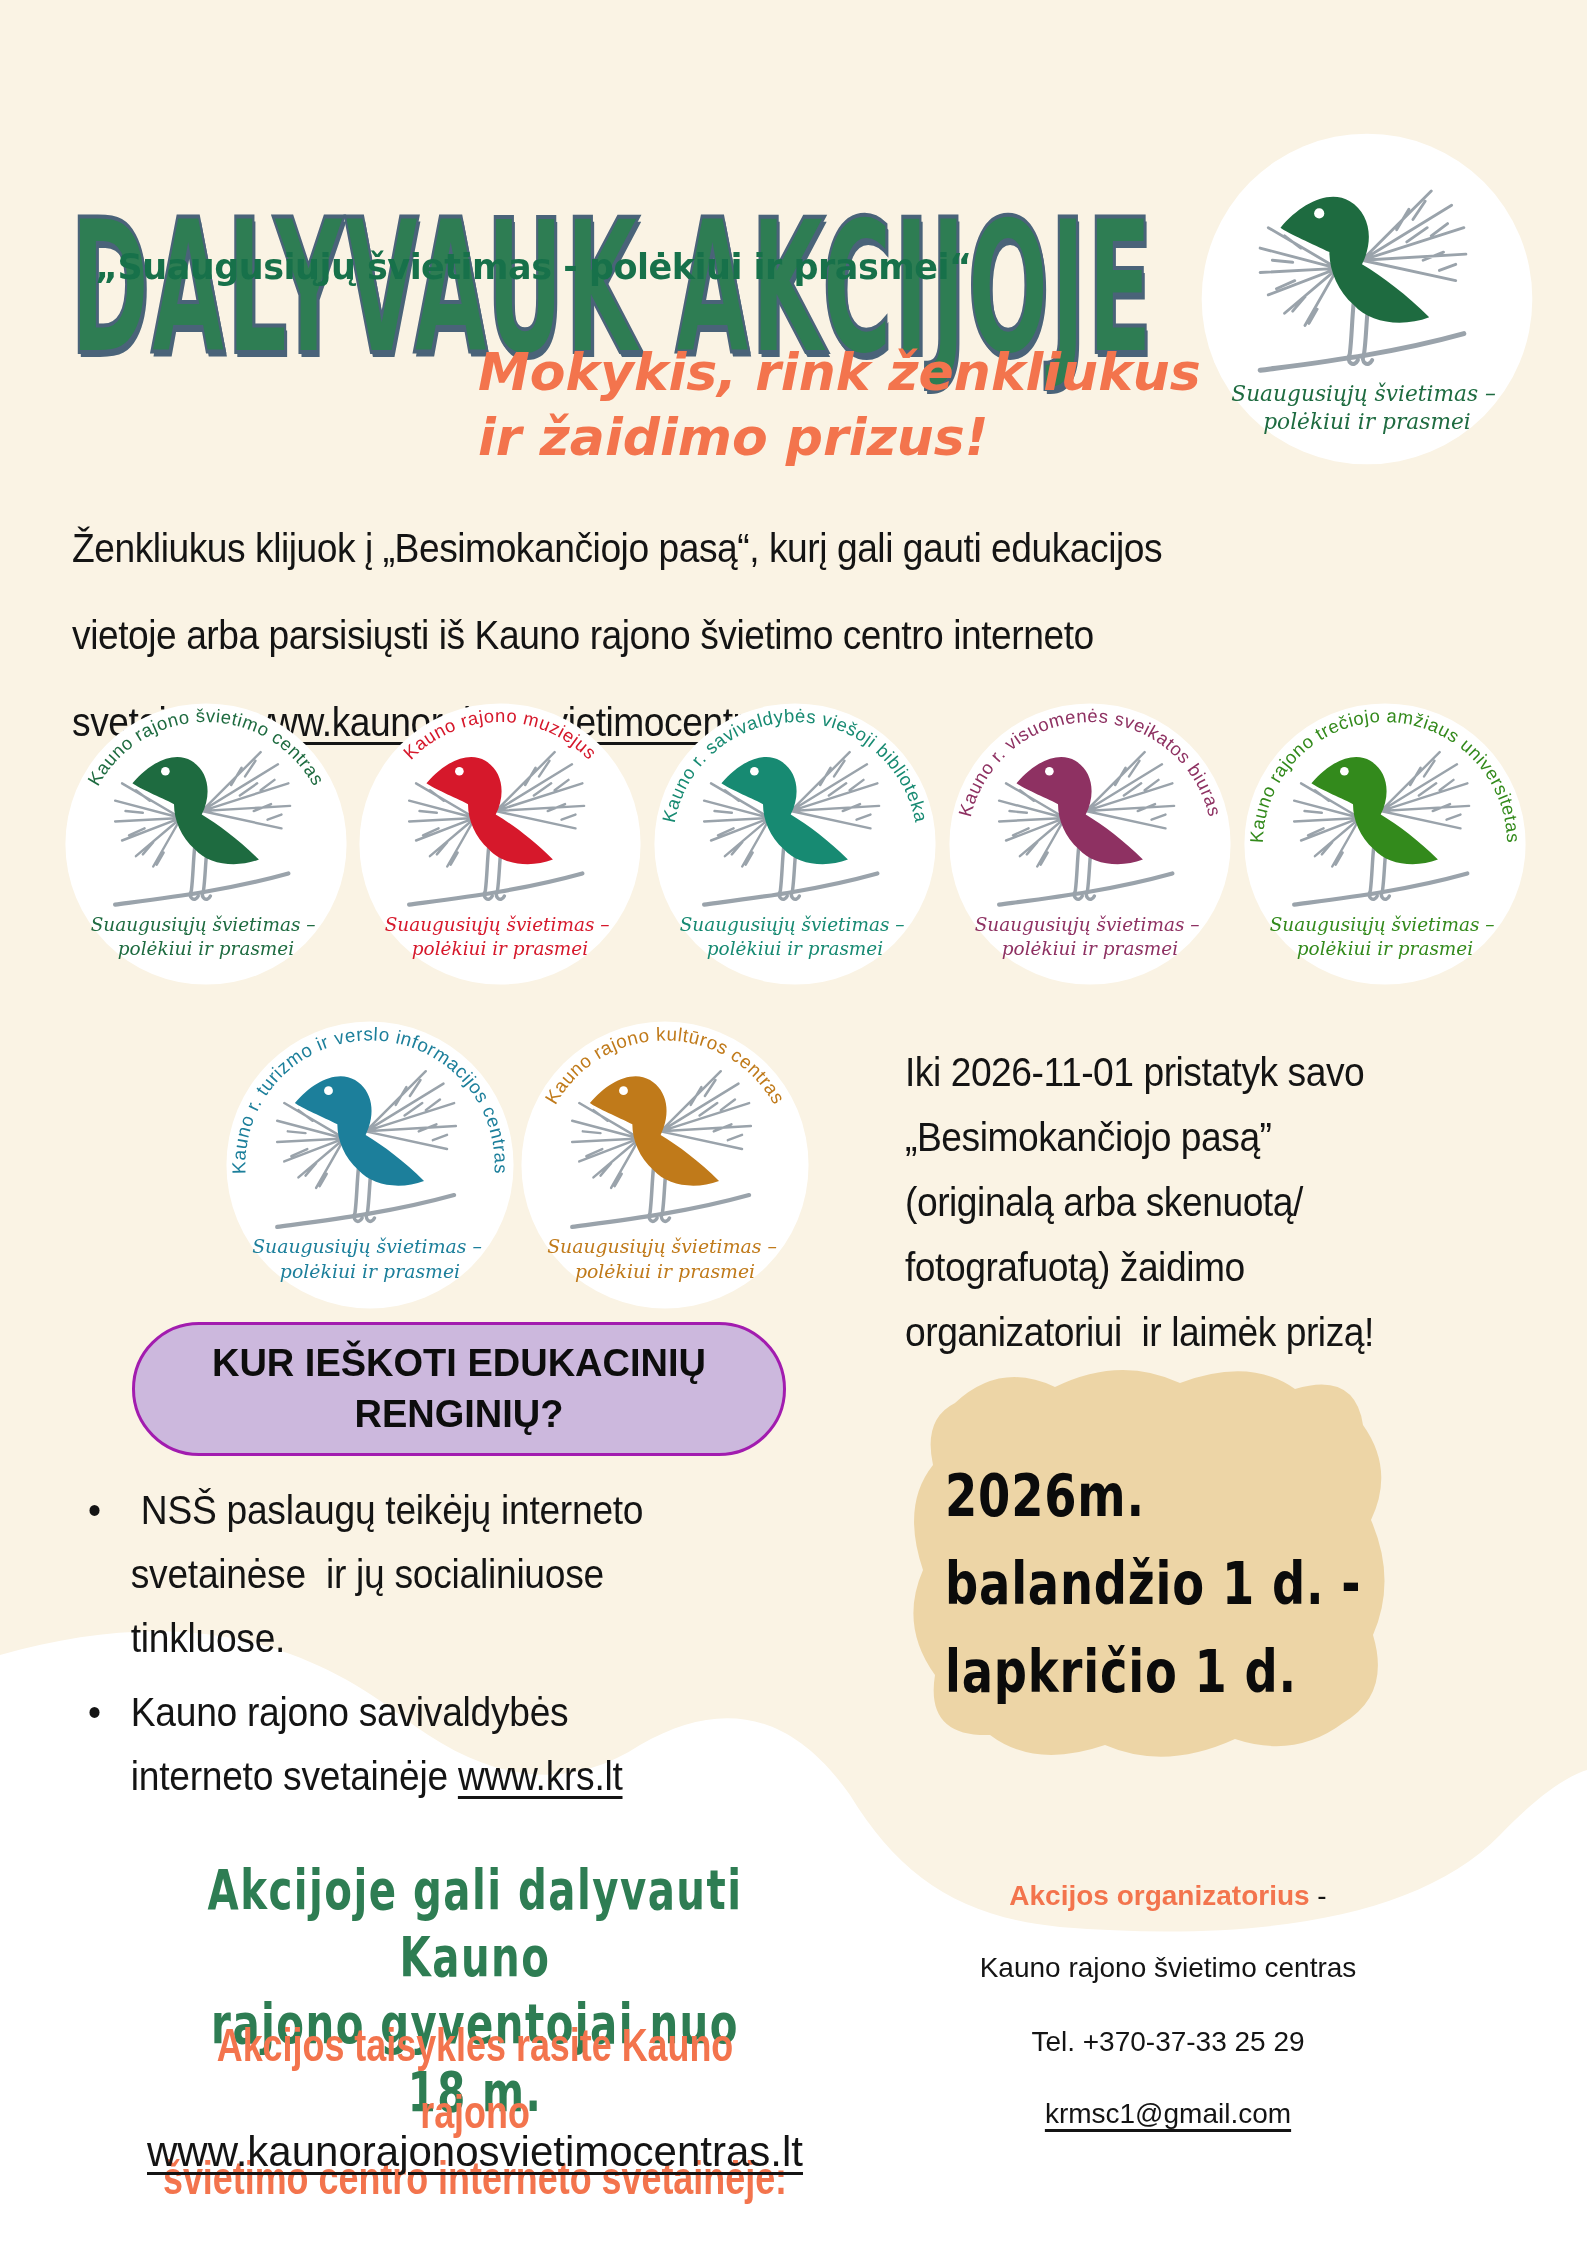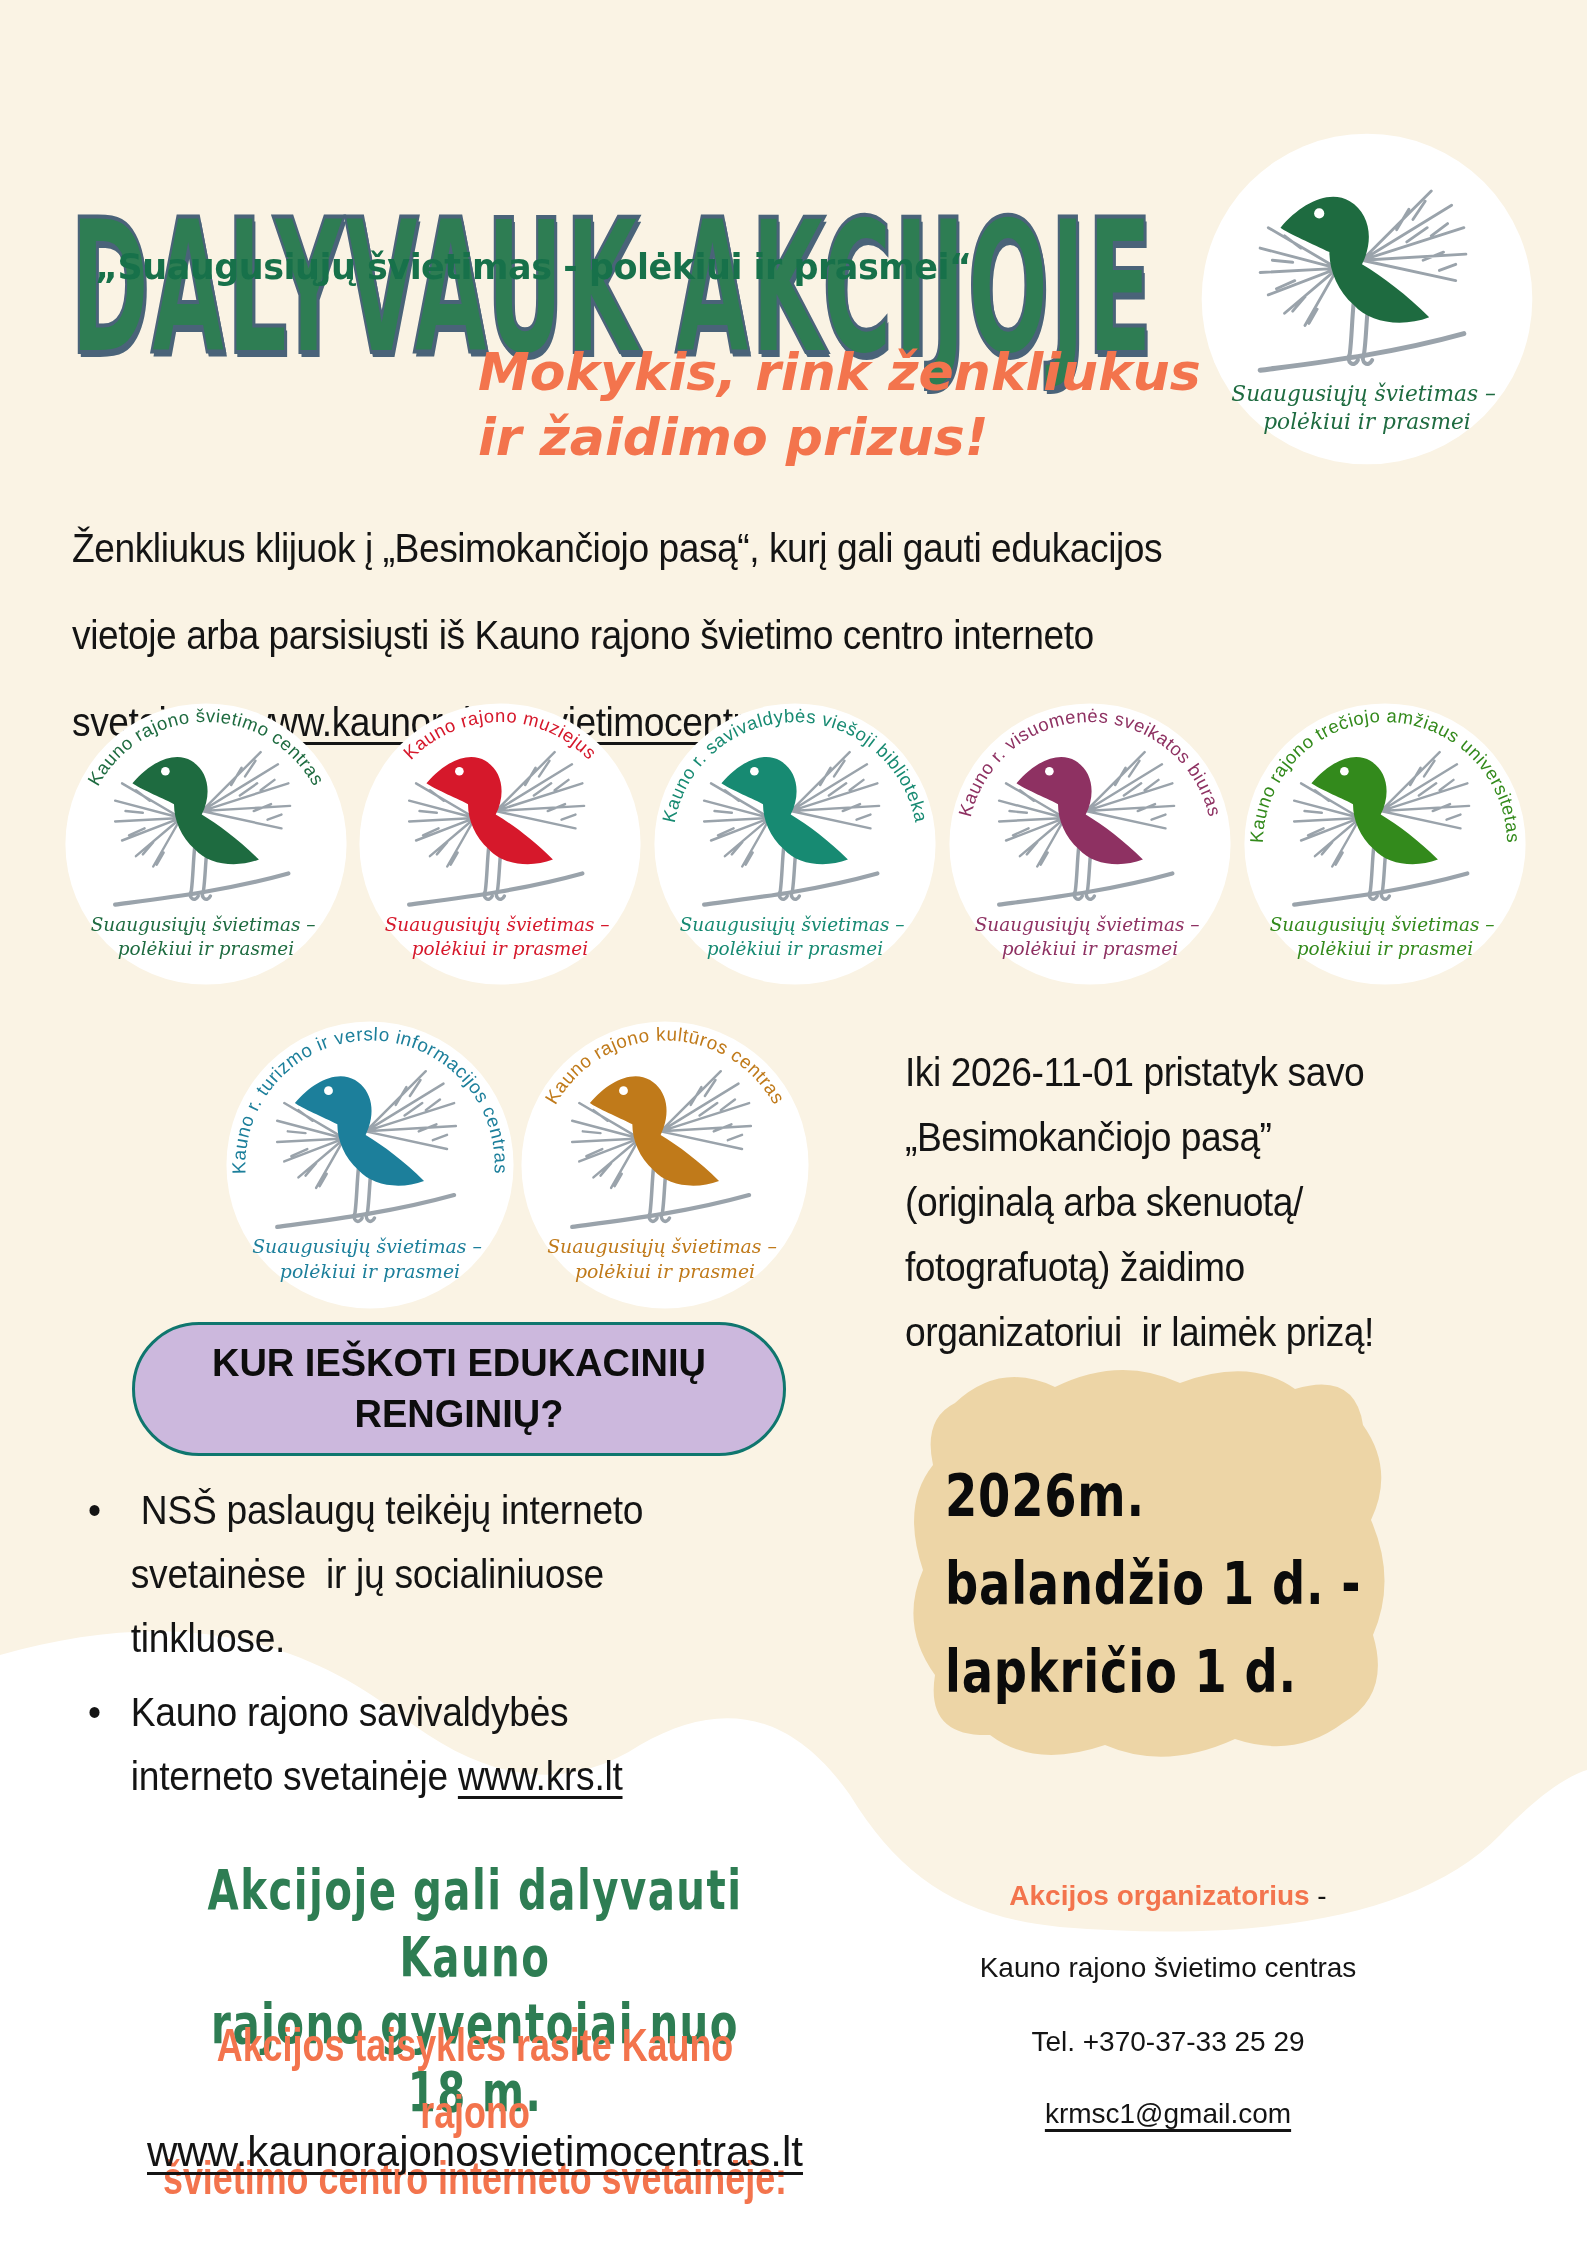--- a/index.html
+++ b/index.html
@@ -31,21 +31,21 @@
   .intro{left:72px;top:505px;font-size:40px;line-height:87px;letter-spacing:-.5px;white-space:pre;}
   .intro a,.link-black{color:inherit;text-decoration:underline;text-decoration-thickness:3px;text-underline-offset:6px;}
 
   .badge{position:absolute;}
   .badge svg{display:block;width:100%;height:100%;}
 
   .deadline{left:905px;top:1040px;font-size:40px;line-height:65px;letter-spacing:-.5px;white-space:pre;}
 
   .pill{
     left:132px;top:1322px;width:648px;height:128px;border-radius:70px;
-    background:var(--pill-purple,#ccb8dd);border:3px solid #0f766e;
+    background:var(--pill-purple,#ccb8dd);border:3px solid #a21caf;
     display:flex;align-items:center;justify-content:center;text-align:center;
     font-weight:bold;font-size:38px;line-height:1.35;white-space:pre-line;
     font-family:"Liberation Sans",sans-serif;color:#0d0d0d;
   }
 
   .bullets{left:88px;top:1478px;list-style:none;margin:0;padding:0;font-size:40px;line-height:64px;}
   .bullets li{display:flex;margin:0 0 10px 0;}
   .bullets .dot{width:46px;flex:0 0 46px;font-size:40px;}
   .bullets .btxt{white-space:pre;letter-spacing:-.3px;}
 

